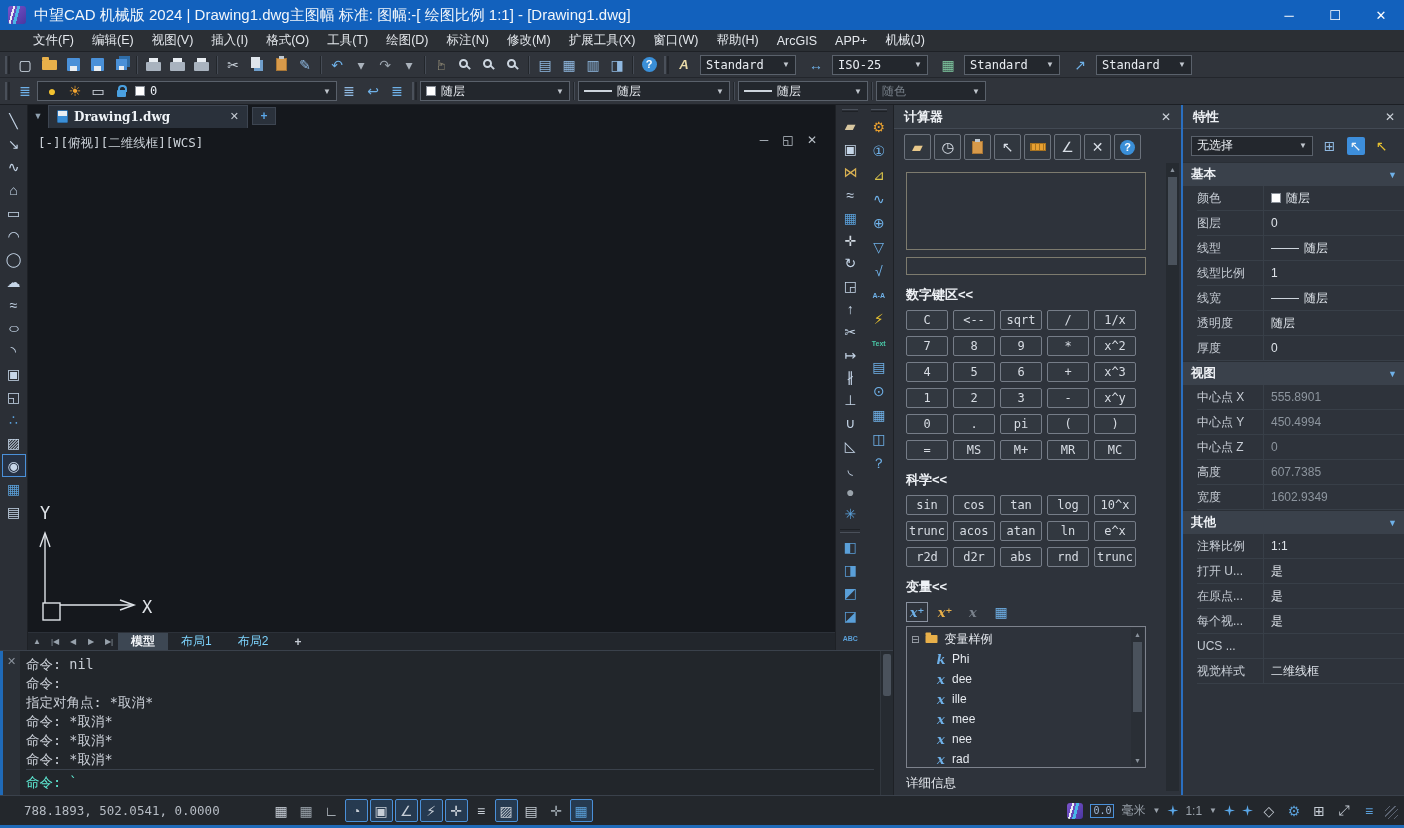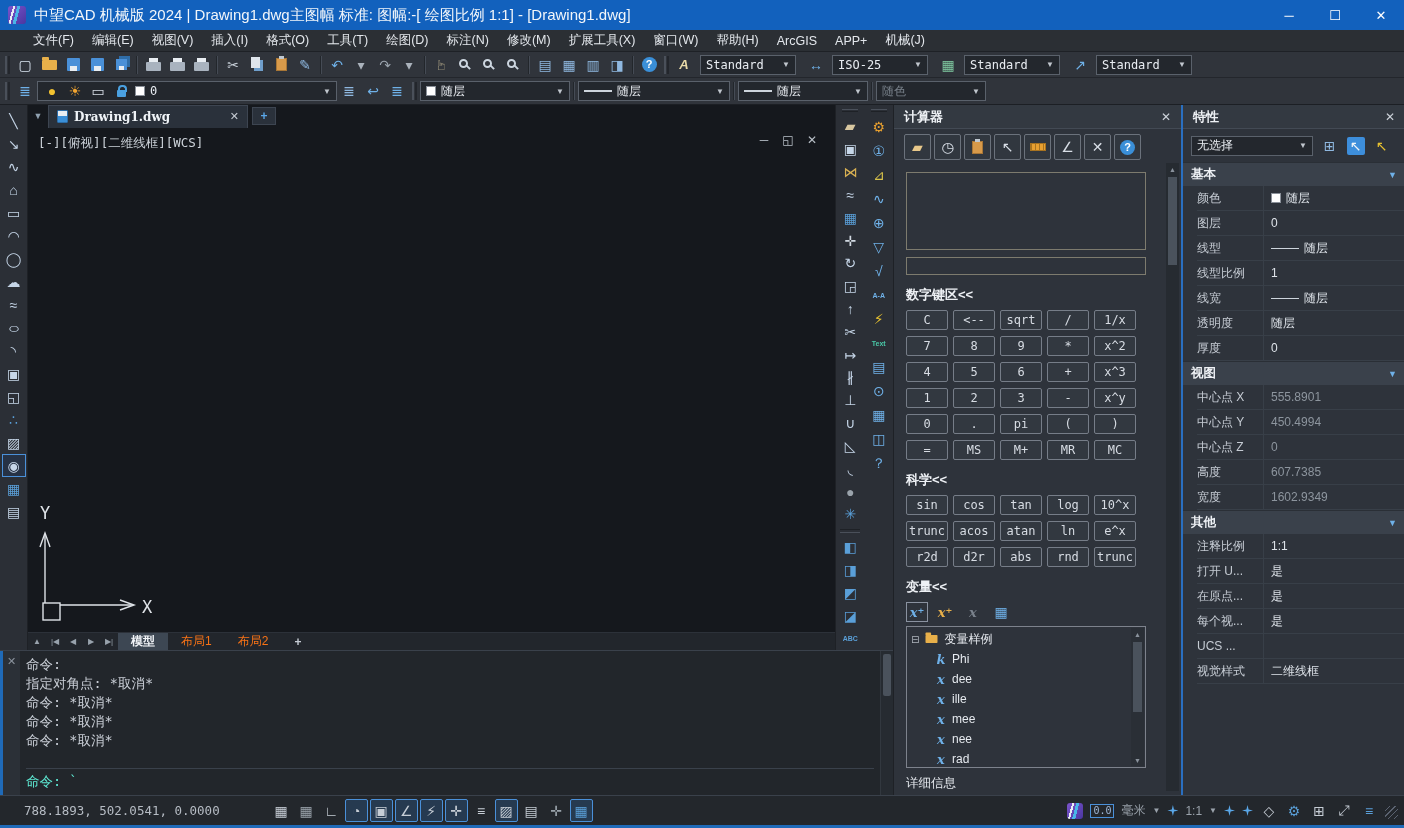--- a/index.html
+++ b/index.html
@@ -82,21 +82,21 @@
   .dwgtab { height:23px; display:flex; align-items:center; gap:6px; padding:0 8px; background:#2a313b; border:1px solid #3d4551; border-bottom:none; width:200px; }
   .dwgtab .tlabel { font-size:12px; font-weight:bold; color:#f0f4f8; font-family:"DejaVu Serif",serif; }
   .dwgtab .tclose { margin-left:auto; color:#c6ccd4; font-size:11px; font-weight:bold; }
   .newtabbtn { width:24px; height:18px; background:#2a313b; border:1px solid #3d4551; display:flex; align-items:center; justify-content:center; color:#5aa7e8; font-weight:bold; font-size:12px; }
   .vplabel { position:absolute; top:30px; left:10px; font:12.5px "DejaVu Sans Mono",monospace; color:#ccd2d9; }
   .docwin { position:absolute; top:28px; right:16px; display:flex; gap:10px; color:#b9c0c8; font-size:12px; }
   .docwin span { width:14px; text-align:center; }
   .ucs { position:absolute; left:8px; bottom:22px; }
   .layoutbar { position:absolute; bottom:0; left:0; right:0; height:18px; background:#22262c; display:flex; align-items:stretch; border-top:1px solid #2c3139; }
   .lnav { width:18px; display:flex; align-items:center; justify-content:center; color:#98a2ac; font-size:8px; }
-  .ltab { padding:0 13px; display:flex; align-items:center; font-size:12px; color:#f97316; }
+  .ltab { padding:0 13px; display:flex; align-items:center; font-size:12px; color:#7dd3fc; }
   .ltab.active { background:#3d4753; color:#f0f3f7; font-weight:bold; }
   .ltab.plus { color:#c6ccd4; font-weight:bold; }
 
   .midbars { width:58px; background:#2b2f36; display:flex; flex:none; border-left:1px solid #1e2126; }
   .midcol { width:29px; display:flex; flex-direction:column; align-items:center; }
   .midcol .handle { width:16px; height:3px; border-top:1px solid #4a505a; border-bottom:1px solid #1e2126; margin:4px 0 3px 0; }
   .mbtn { width:25px; height:24px; display:flex; align-items:center; justify-content:center; }
   .msep { width:20px; height:4px; border-top:1px solid #1e2126; border-bottom:1px solid #4a505a; margin:3px 0; }
 
   
@@ -625,20 +625,21 @@
             </div>
         </div>
       </div>
 
       <div class="cmd">
         <div class="cmdgutter">
           <span class="cmdclose">✕</span>
         </div>
         <div class="cmdbody">
           <div id="cmd-lines">
+              <div class="cmdline">命令: nil</div>
               <div class="cmdline">命令:</div>
               <div class="cmdline">指定对角点: *取消*</div>
               <div class="cmdline">命令: *取消*</div>
               <div class="cmdline">命令: *取消*</div>
               <div class="cmdline">命令: *取消*</div>
             </div>
           <div class="cmdprompt">命令: `</div>
         </div>
         <div class="cmdscroll">
             <div class="thumb"></div>

